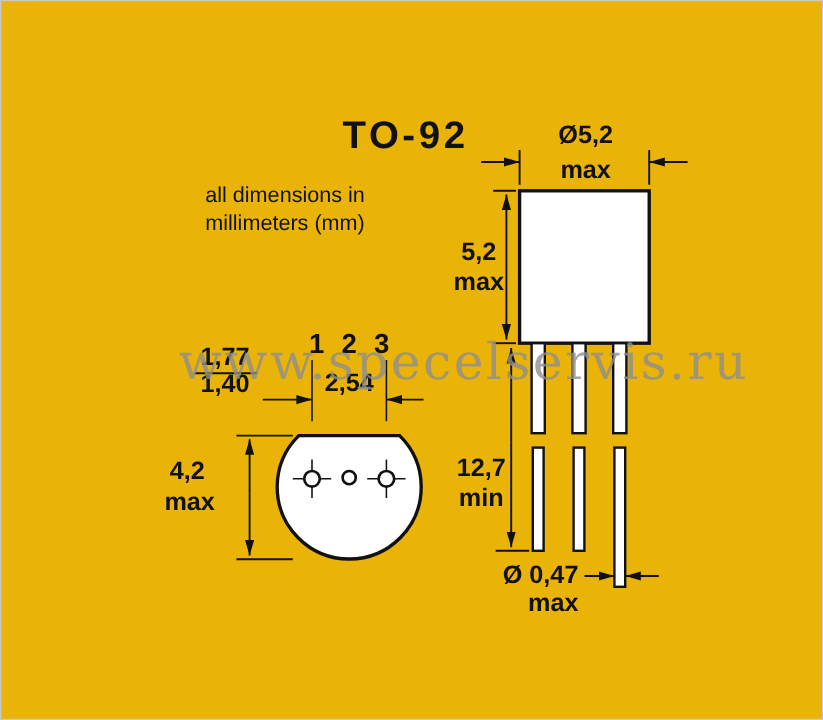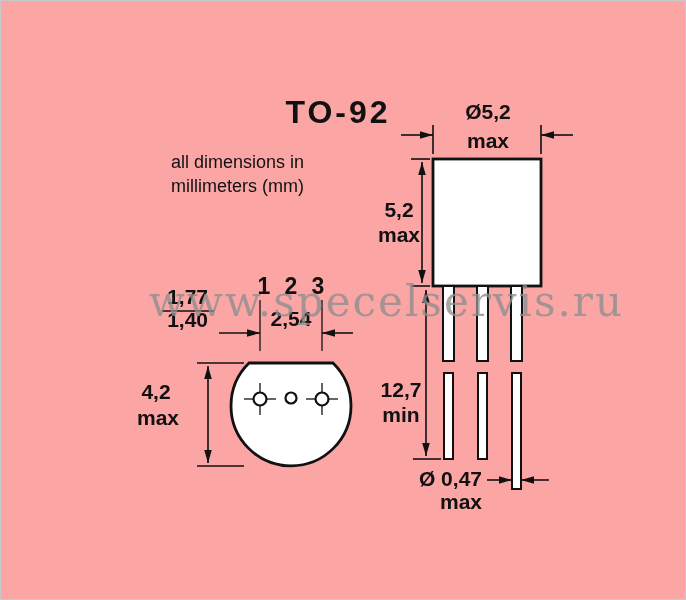--- a/index.html
+++ b/index.html
@@ -1,17 +1,17 @@
 <!DOCTYPE html>
 <html><head>
 <meta charset="utf-8">
 <style>
   html,body{margin:0;padding:0;background:#fff;}
   .page{
-    position:relative;width:684px;height:598px;background:#fca5a5;
+    position:relative;width:684px;height:598px;background:#eab308;
     border:1px solid #c8c8c8;overflow:hidden;
     font-family:"Liberation Sans",sans-serif;
   }
   svg{display:block;}
   .outline{fill:#ffffff;stroke:#111111;}
   .thick{stroke-width:2.8;}
   .mid{stroke-width:2;}
   .thin{stroke:#111111;stroke-width:1.6;fill:none;}
   .hair{stroke:#111111;stroke-width:1.3;fill:none;}
   text{fill:#111111;}

